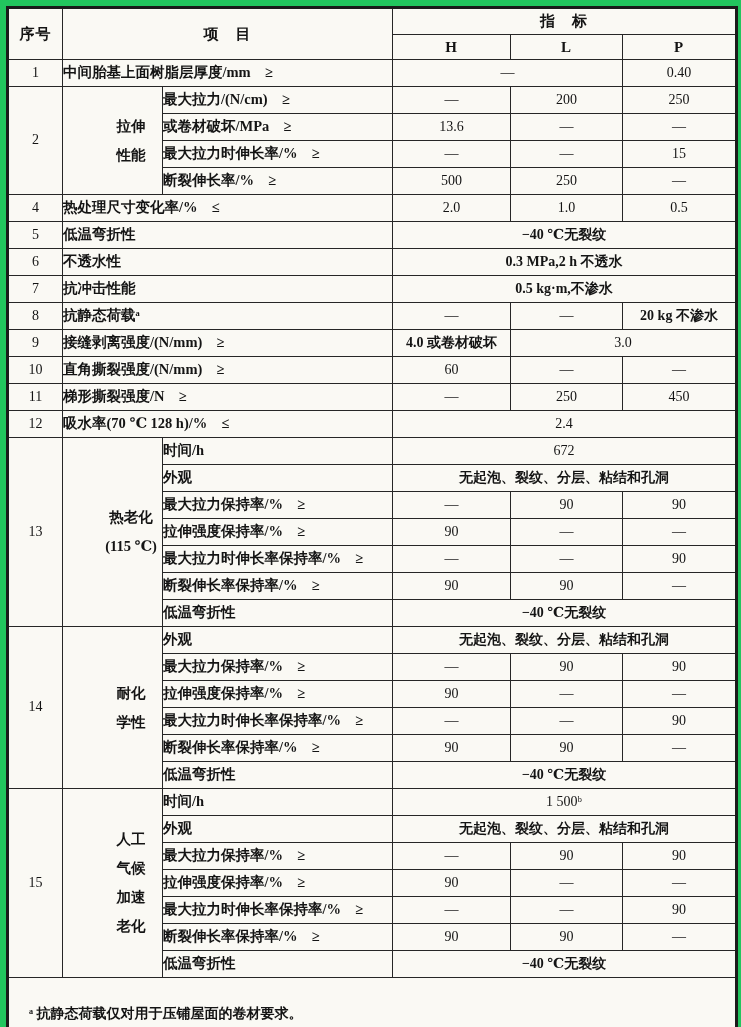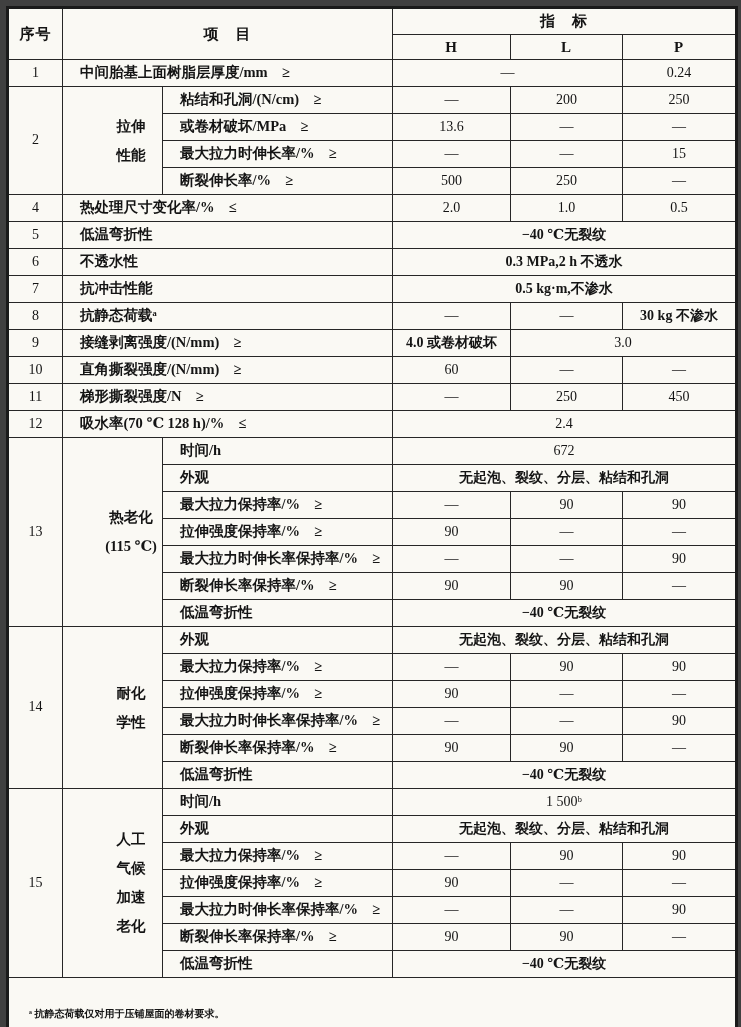--- a/index.html
+++ b/index.html
@@ -4,21 +4,21 @@
 <style>
   html, body {
     margin: 0; padding: 0;
     width: 741px; height: 1027px;
     background: #fcfbf7;
     font-family: "Liberation Serif", "DejaVu Serif", serif;
   }
   .page {
     position: relative;
     width: 741px; height: 1027px;
-    background: #404040;
+    background: #22c55e;
     overflow: hidden;
   }
   table.spec {
     position: absolute;
     left: 6px; top: 6px;
     width: 729px;
     border-collapse: collapse;
     table-layout: fixed;
     background: #faf9f4;
     border: 3px solid #1a1a1a;
@@ -37,39 +37,39 @@
   thead th {
     font-weight: bold;
     font-size: 15px;
     letter-spacing: 1px;
   }
   thead tr.h1 { height: 27px; }
   thead tr.h2 { height: 25px; }
   tbody tr { height: 27px; }
   td.item {
     text-align: left;
-    padding-left: 17px;
+    padding-left: 0;
     font-weight: bold;
     font-size: 14.5px;
   }
   td.group {
     font-weight: bold;
     font-size: 14.5px;
     line-height: 2.0;
     padding-left: 40px;
   }
   td.cjk { font-weight: bold; }
   tfoot td.footnote-cell {
     text-align: left;
     padding: 5px 10px 7px 20px;
     height: 44px;
   }
   .footnote-line {
     font-weight: bold;
-    font-size: 10px;
+    font-size: 14px;
     line-height: 23px;
   }
 </style>
 </head>
 <body>
 
 <div class="page">
   <table class="spec">
     <colgroup>
       <col style="width:55px">
@@ -90,27 +90,27 @@
         <th>L</th>
         <th>P</th>
       </tr>
     </thead>
     <tbody>
 
     <tr>
           <td class="serial">1</td>
           <td colspan="2" class="item">中间胎基上面树脂层厚度/mm　≥</td>
           <td colspan="2">—</td>
-          <td>0.24</td>
+          <td>0.40</td>
         </tr>
         <tr>
           <td rowspan="4" class="serial">2</td>
           <td rowspan="4" class="group">拉伸
 性能</td>
-          <td class="item">粘结和孔洞/(N/cm)　≥</td>
+          <td class="item">最大拉力/(N/cm)　≥</td>
           <td>—</td>
           <td>200</td>
           <td>250</td>
         </tr>
         <tr>
           <td class="item">或卷材破坏/MPa　≥</td>
           <td>13.6</td>
           <td>—</td>
           <td>—</td>
         </tr>
@@ -146,21 +146,21 @@
         <tr>
           <td class="serial">7</td>
           <td colspan="2" class="item">抗冲击性能</td>
           <td colspan="3" class="cjk">0.5 kg·m,不渗水</td>
         </tr>
         <tr>
           <td class="serial">8</td>
           <td colspan="2" class="item">抗静态荷载ᵃ</td>
           <td>—</td>
           <td>—</td>
-          <td class="cjk">30 kg 不渗水</td>
+          <td class="cjk">20 kg 不渗水</td>
         </tr>
         <tr>
           <td class="serial">9</td>
           <td colspan="2" class="item">接缝剥离强度/(N/mm)　≥</td>
           <td class="cjk">4.0 或卷材破坏</td>
           <td colspan="2">3.0</td>
         </tr>
         <tr>
           <td class="serial">10</td>
           <td colspan="2" class="item">直角撕裂强度/(N/mm)　≥</td>

